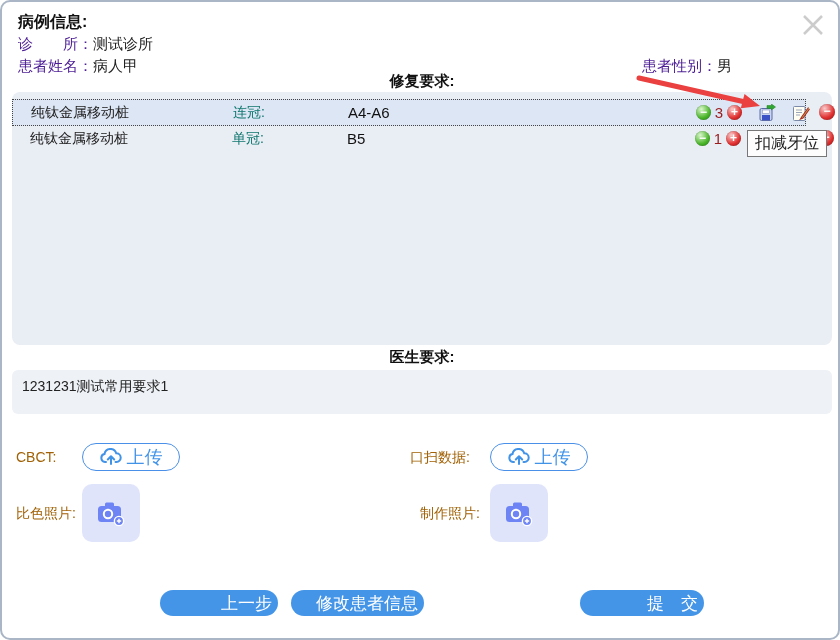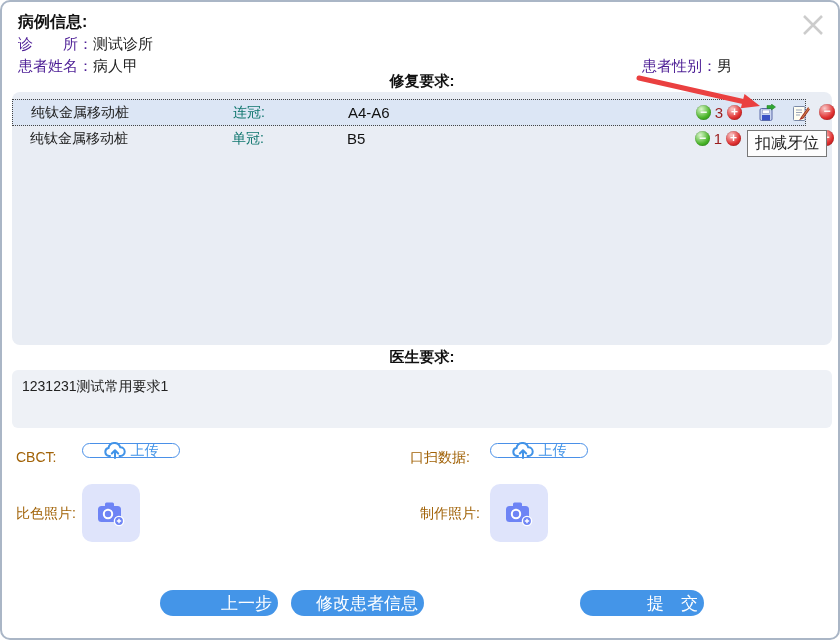--- a/index.html
+++ b/index.html
@@ -17,23 +17,23 @@
   .cell{position:absolute;top:4px;white-space:nowrap;}
   .cell.product{left:18px;color:#222;}
   .cell.type{left:220px;color:#0f766e;}
   .cell.teeth{left:335px;color:#111;font-size:15px;}
   .circle{position:absolute;top:5px;width:15px;height:15px;border-radius:50%;color:#fff;font-size:12px;font-weight:bold;line-height:14px;text-align:center;cursor:pointer;box-shadow:inset 0 0 1px rgba(0,0,0,.4);}
   .circle.green{background:radial-gradient(circle at 35% 28%,#daf6cc,#49b428 60%,#1e7d14);}
   .circle.red{background:radial-gradient(circle at 35% 28%,#f9caca,#e03030 60%,#981010);}
   .count{position:absolute;top:4px;left:699px;width:14px;text-align:center;color:#9b1c1c;font-size:15px;}
   .icon-btn{position:absolute;top:4px;width:18px;height:18px;cursor:pointer;}
   .tooltip{position:absolute;left:735px;top:38px;background:#fdfdfd;border:1px solid #777;padding:2px 7px;font-size:16px;color:#222;z-index:15;white-space:nowrap;}
-  .doctor-box{position:absolute;left:10px;top:368px;width:820px;height:58px;background:#eef1f6;border-radius:6px;box-sizing:border-box;padding:8px 10px;font-size:14px;color:#222;}
+  .doctor-box{position:absolute;left:10px;top:368px;width:820px;height:44px;background:#eef1f6;border-radius:6px;box-sizing:border-box;padding:8px 10px;font-size:14px;color:#222;}
   .flabel{position:absolute;font-size:14px;color:#a16207;white-space:nowrap;}
-  .upload-btn{position:absolute;width:98px;height:15px;border:1px solid #4a90e8;border-radius:14px;background:#fff;color:#4193e8;font-size:14px;display:flex;align-items:center;justify-content:center;gap:5px;cursor:pointer;font-family:inherit;}
+  .upload-btn{position:absolute;width:98px;height:28px;border:1px solid #4a90e8;border-radius:14px;background:#fff;color:#4193e8;font-size:18px;display:flex;align-items:center;justify-content:center;gap:5px;cursor:pointer;font-family:inherit;}
   .photo-tile{position:absolute;width:58px;height:58px;background:#dfe4fb;border:none;border-radius:10px;display:flex;align-items:center;justify-content:center;cursor:pointer;}
   .footer-btn{position:absolute;top:588px;height:26px;border:none;border-radius:19px;background:#4495e8;color:#fff;font-size:17px;cursor:pointer;font-family:Liberation Sans, sans-serif;white-space:nowrap;text-align:right;}
   .arrow-overlay{position:absolute;left:632px;top:70px;width:140px;height:46px;z-index:20;pointer-events:none;}
 </style>
 </head>
 <body>
 
 <div class="dialog">
 
   <div class="title">病例信息:</div>

